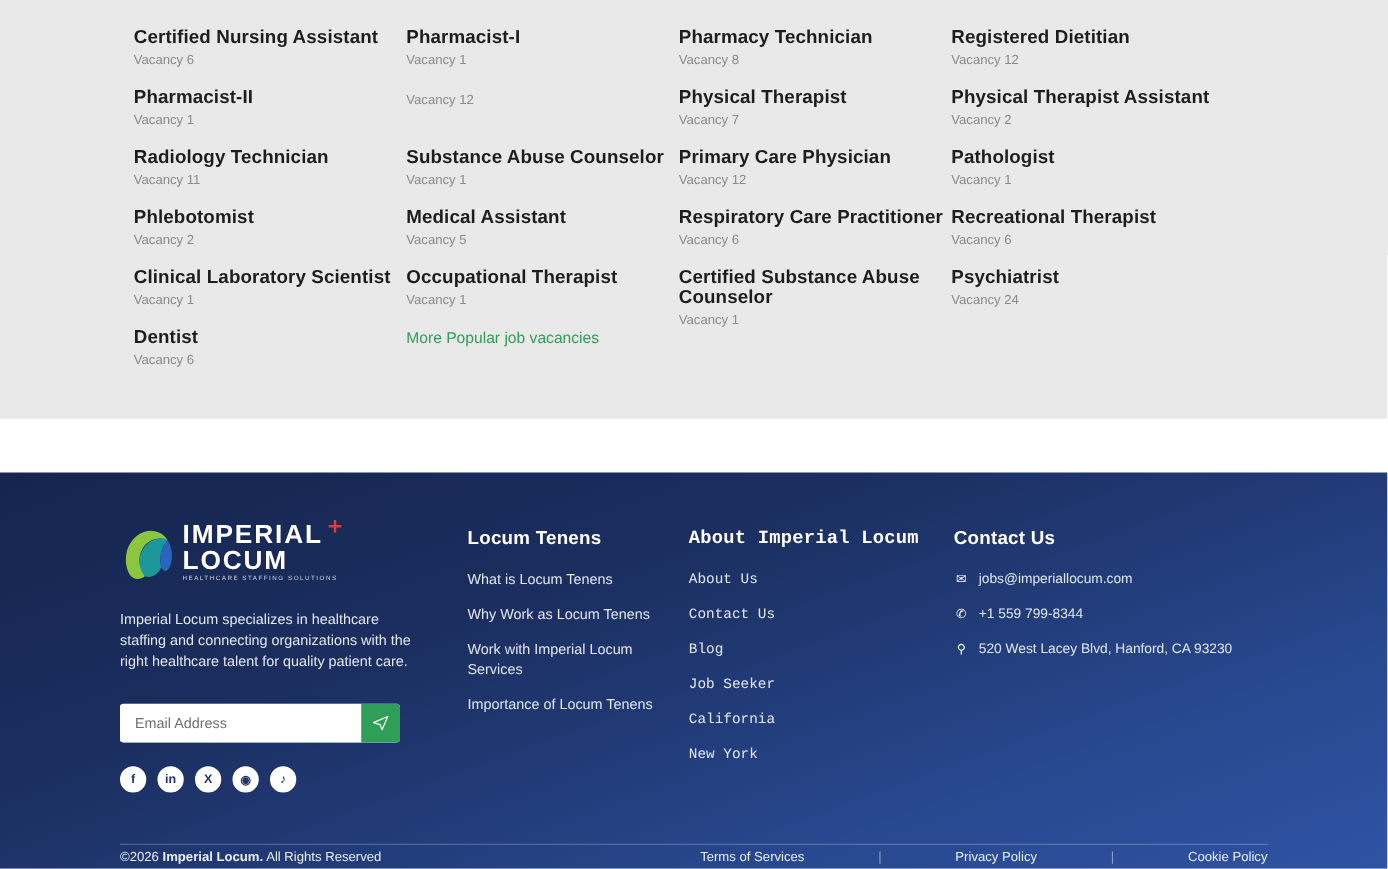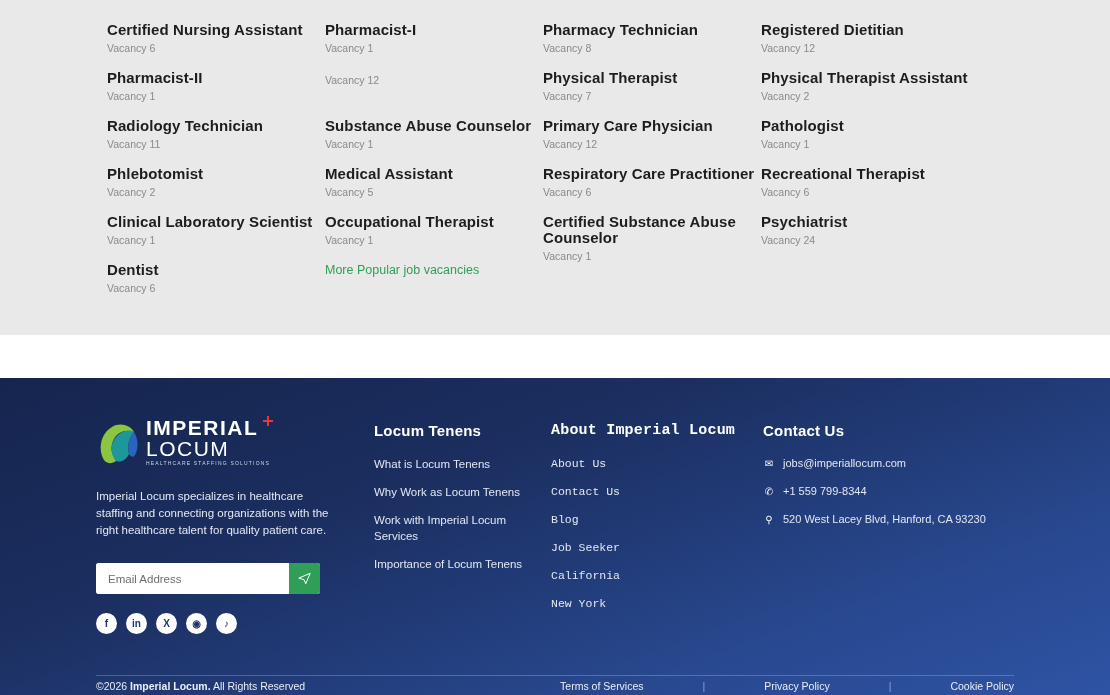--- a/index.html
+++ b/index.html
@@ -77,21 +77,21 @@
   .logo-text { position: relative; }
   .logo-line1 {
     font-size: 21px;
     font-weight: 700;
     letter-spacing: 1.5px;
     line-height: 20px;
     color: #ffffff;
   }
   .logo-line2 {
     font-size: 21px;
-    font-weight: 400;
+    font-weight: 700;
     letter-spacing: 1.5px;
     line-height: 21px;
     color: #ffffff;
   }
   .logo-tag {
     font-size: 5px;
     letter-spacing: 1.2px;
     color: #cfd7e8;
     margin-top: 1px;
   }

